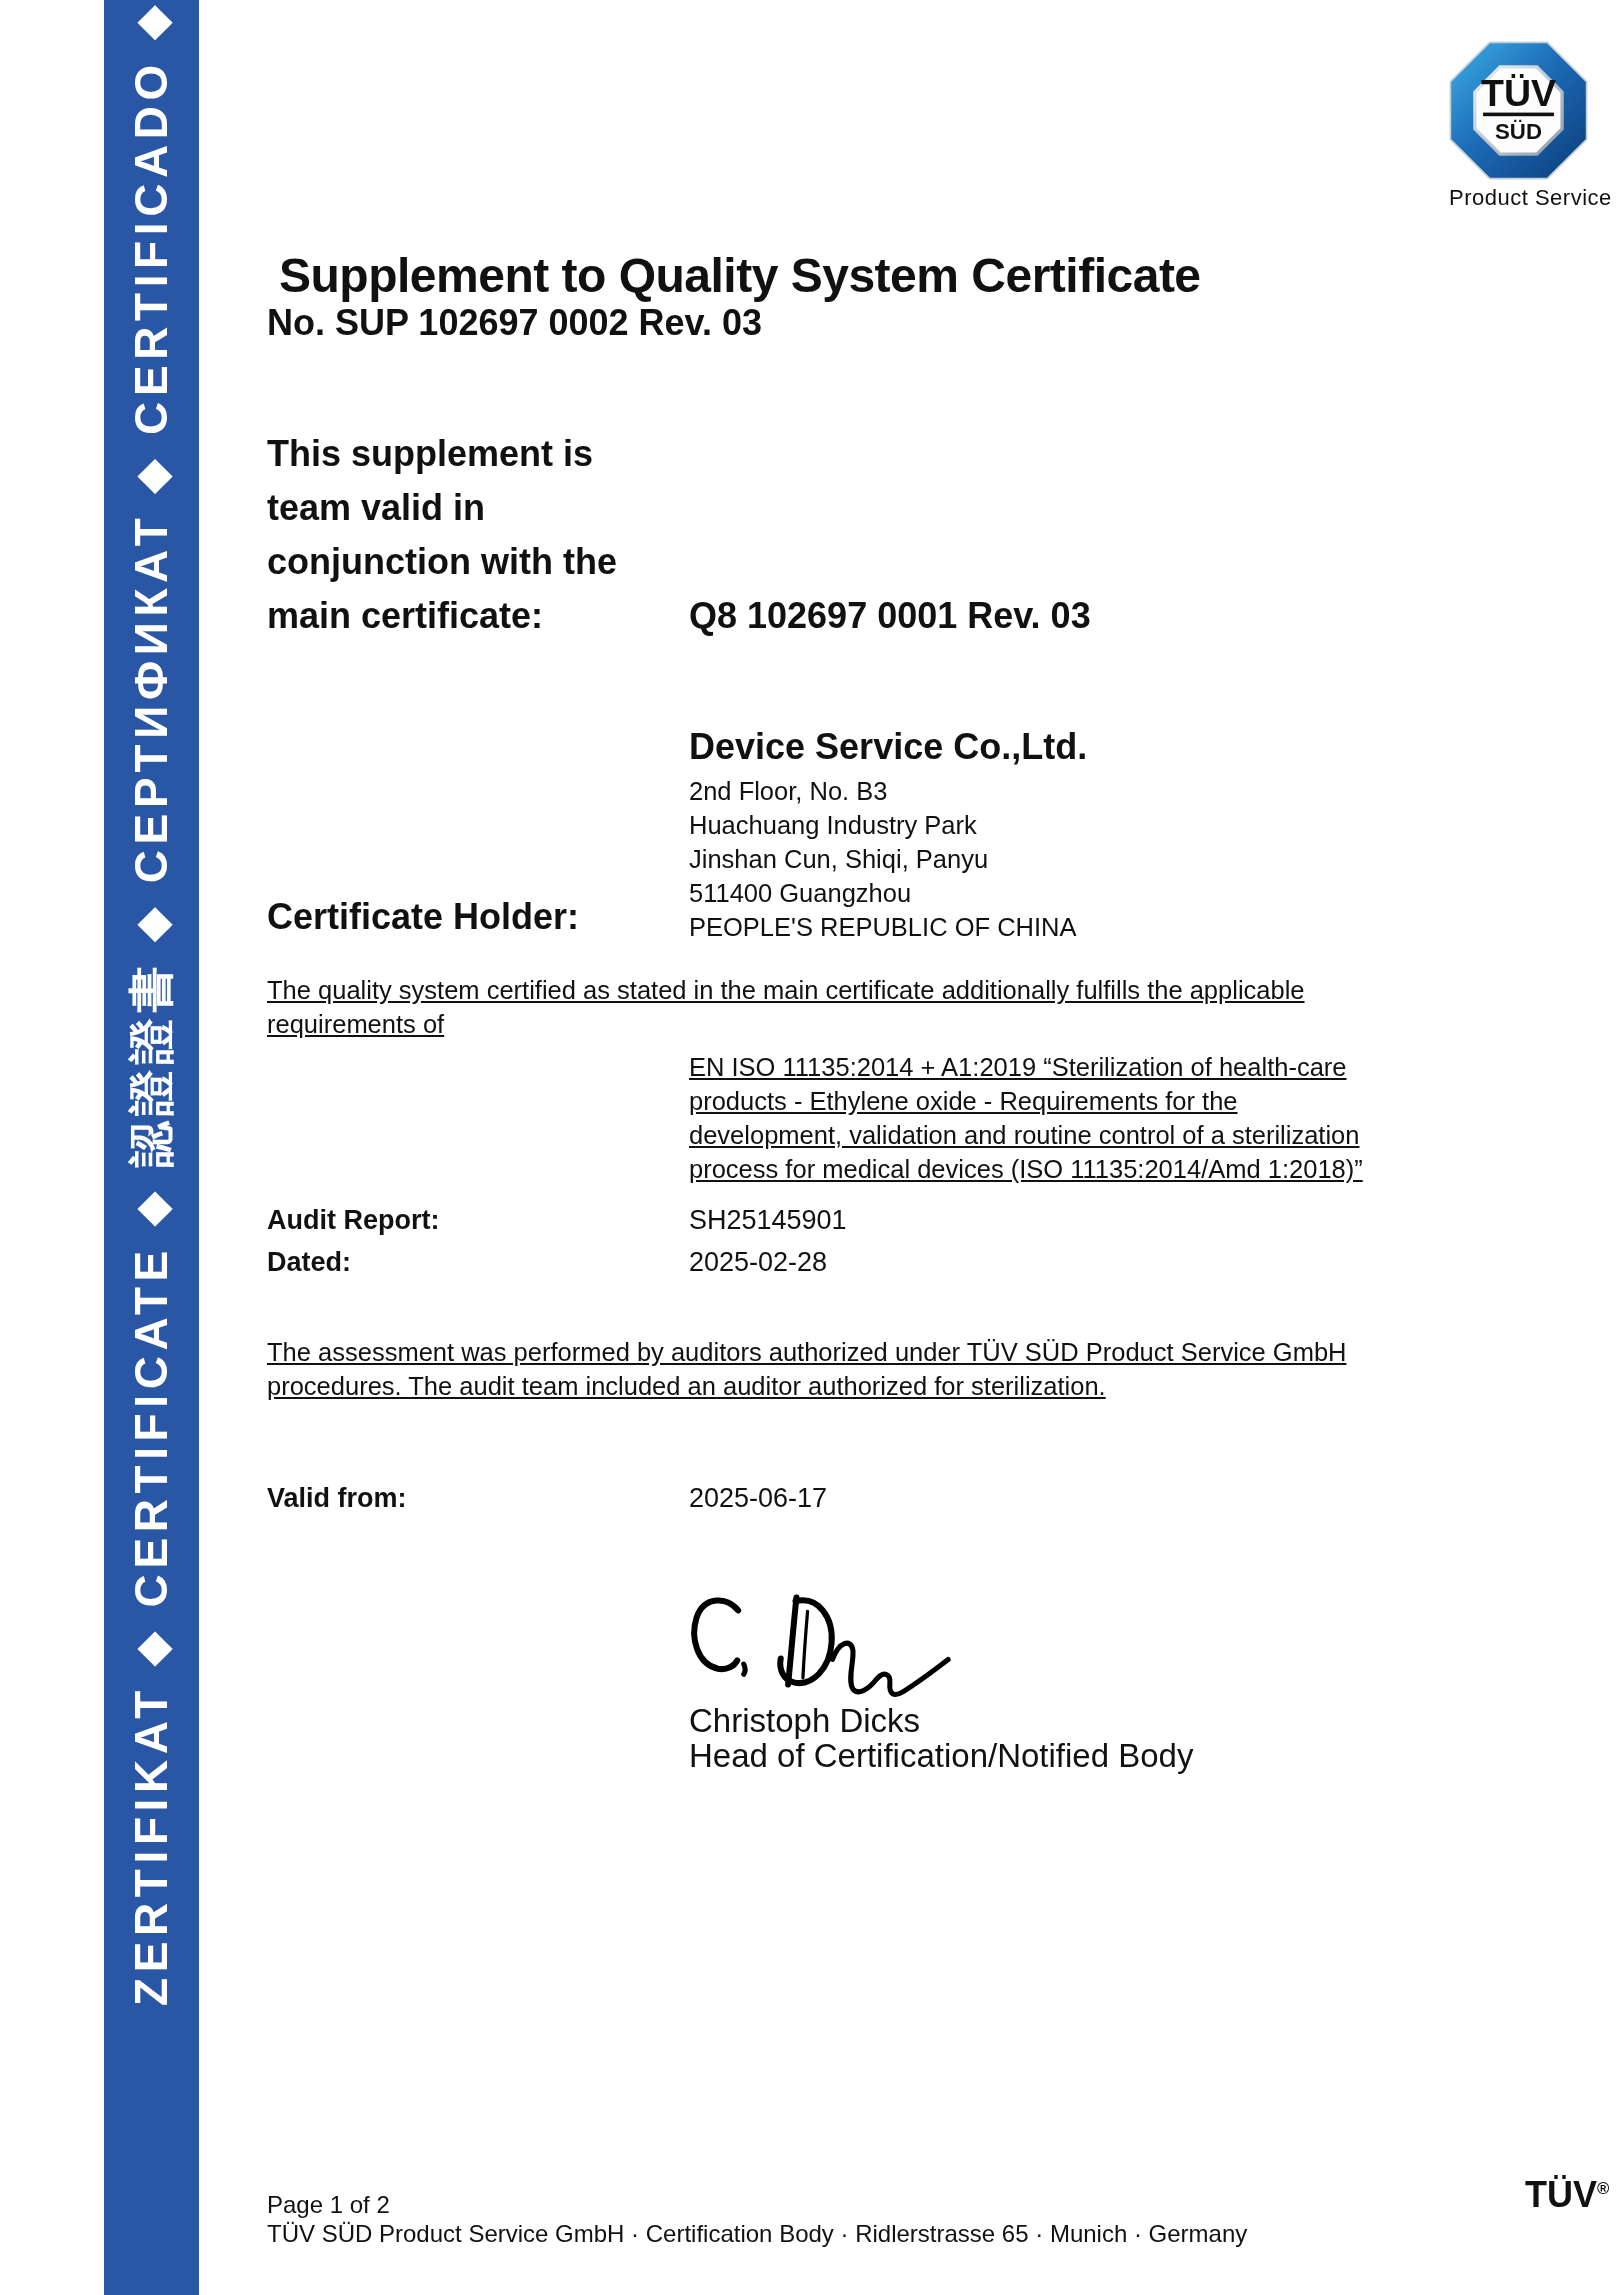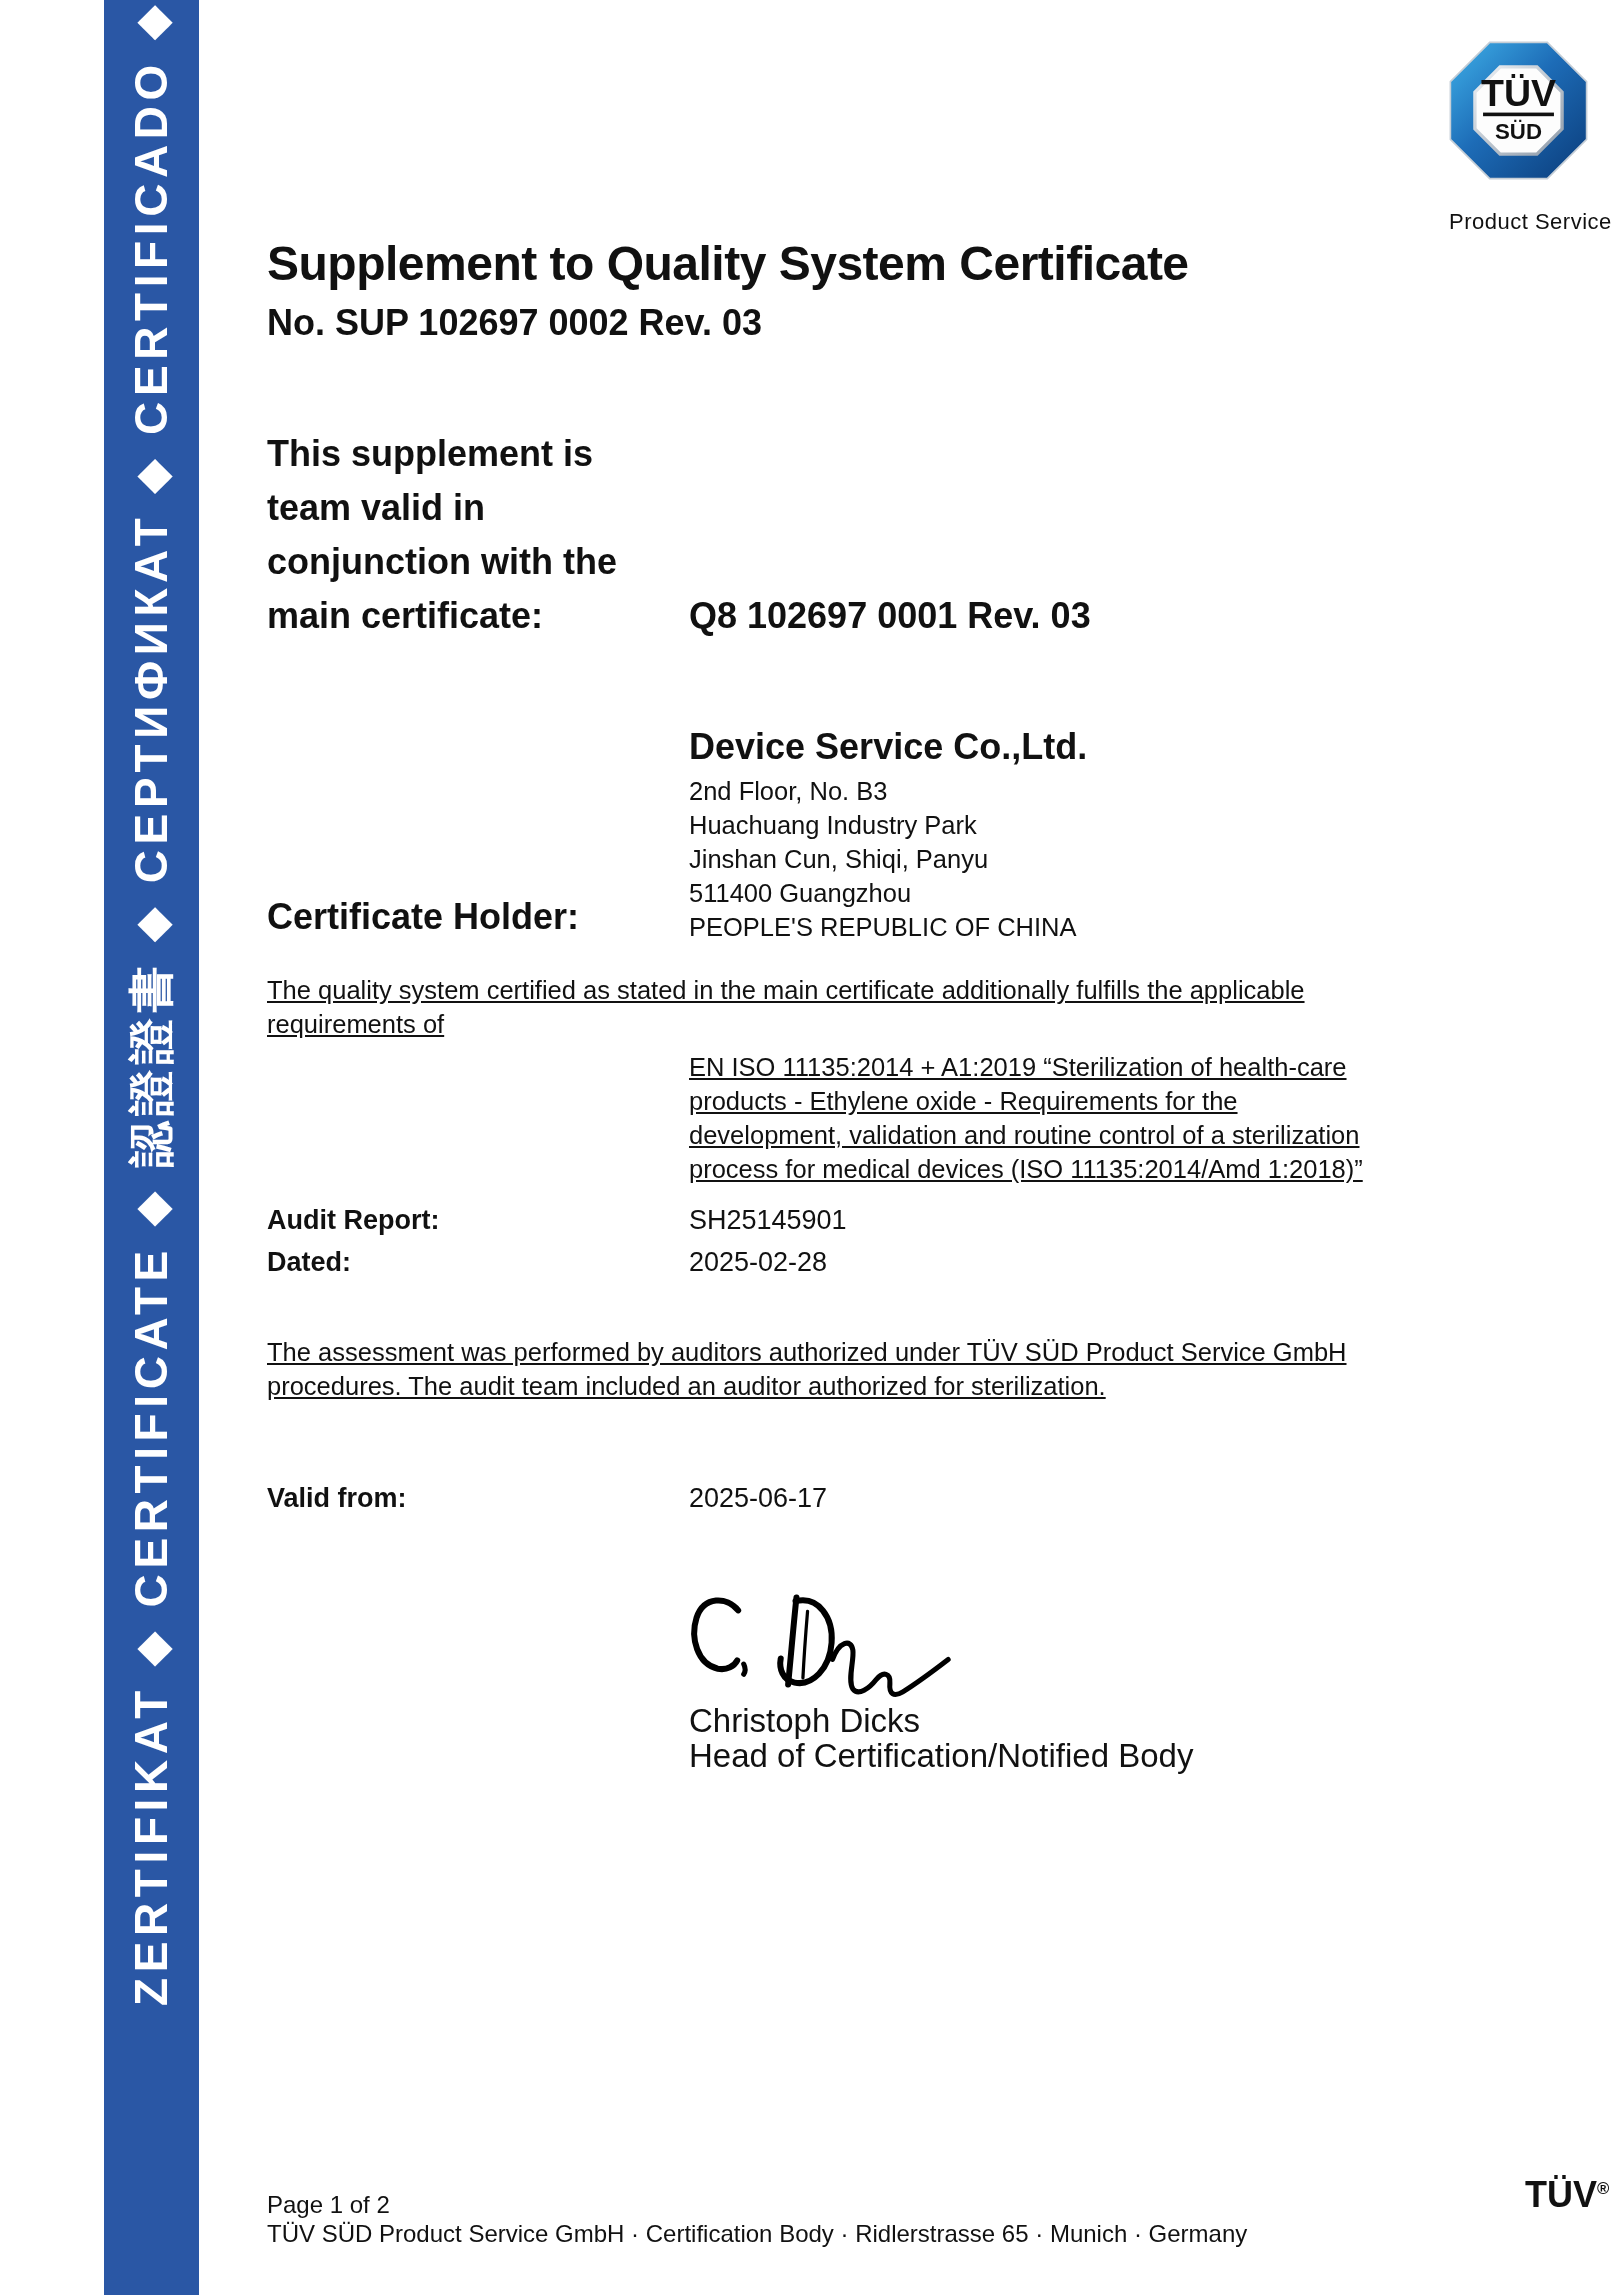--- a/index.html
+++ b/index.html
@@ -19,26 +19,26 @@
   .sidebar-text{
     position:absolute;left:104px;top:2006px;
     transform:rotate(-90deg);transform-origin:0 0;
     white-space:nowrap;
     color:#ffffff;font-weight:bold;font-size:46px;
     letter-spacing:5.6px;line-height:95px;height:95px;
   }
   
   .logo{position:absolute;left:1449px;top:41px;width:139px;text-align:center;}
   .logo svg{display:block;width:139px;height:139px;}
-  .logo-caption{margin-top:29px;font-size:22px;color:#111;letter-spacing:0.5px;white-space:nowrap;}
+  .logo-caption{margin-top:5px;font-size:22px;color:#111;letter-spacing:0.5px;white-space:nowrap;}
   .logo-tuv{font-weight:bold;font-size:27px;fill:#111;}
   .logo-sud{font-weight:bold;font-size:16px;fill:#111;}
   
   .title{
-    position:absolute;left:267px;top:234px;margin:0;
+    position:absolute;left:267px;top:234px;margin:12px;
     font-size:48px;font-weight:bold;line-height:60px;letter-spacing:-0.5px;white-space:nowrap;
   }
   .cert-no{
     position:absolute;left:267px;top:300px;
     font-size:36px;font-weight:bold;line-height:46px;white-space:nowrap;
   }
   
   .row{position:absolute;left:267px;display:flex;align-items:flex-end;}
   .col-label{flex:0 0 422px;width:422px;}
   .bold-lg{font-size:36px;font-weight:bold;line-height:54px;}

